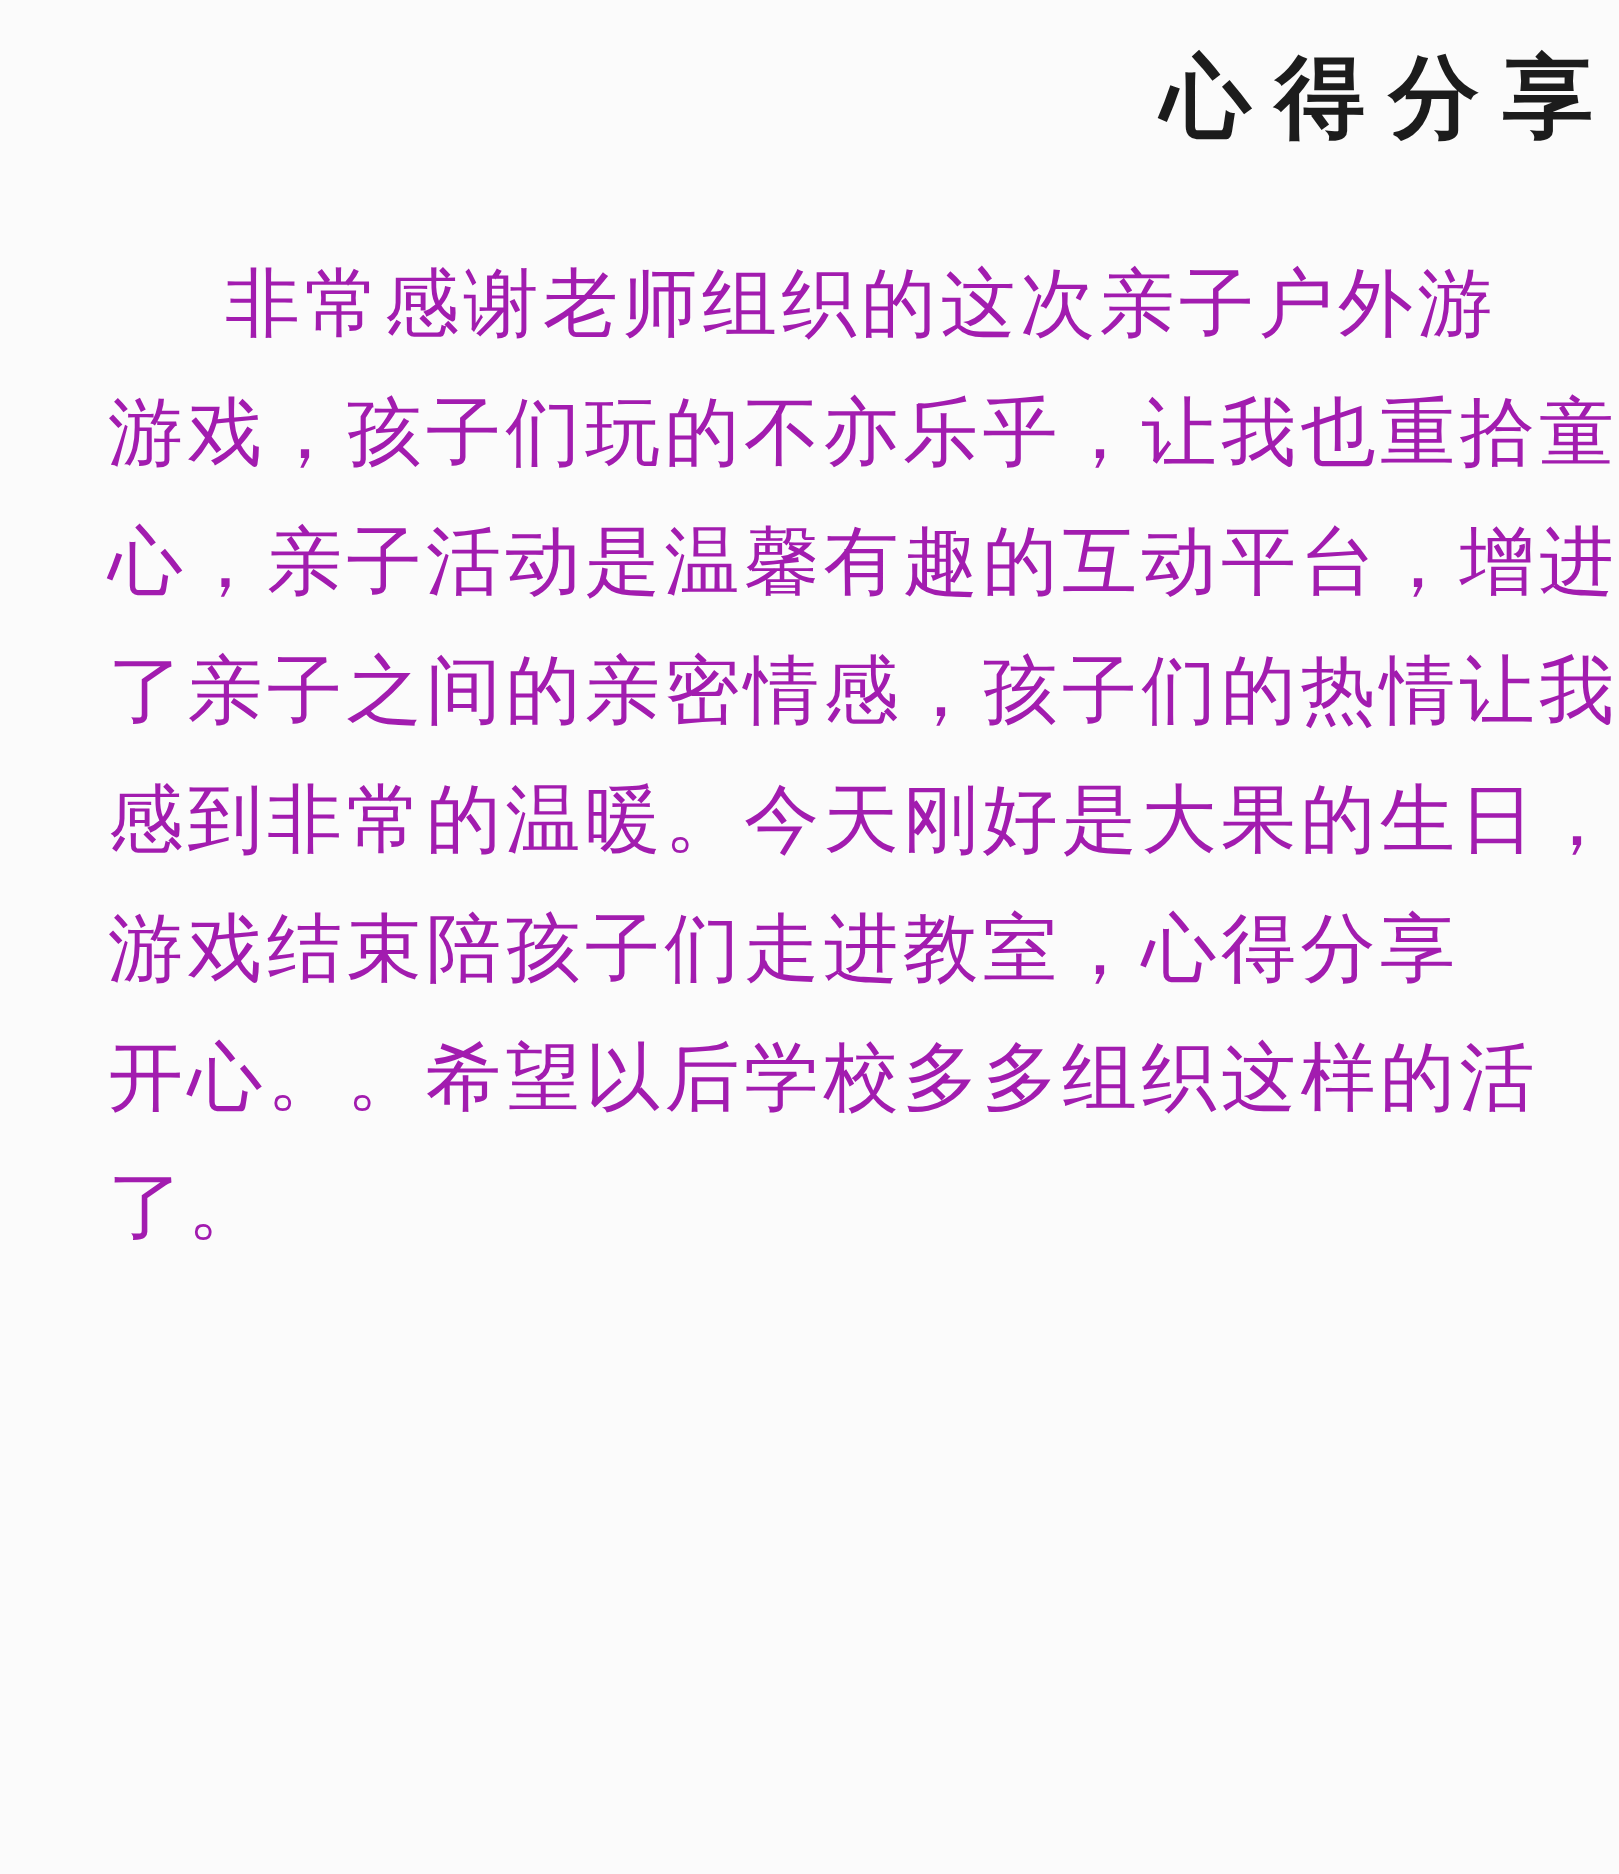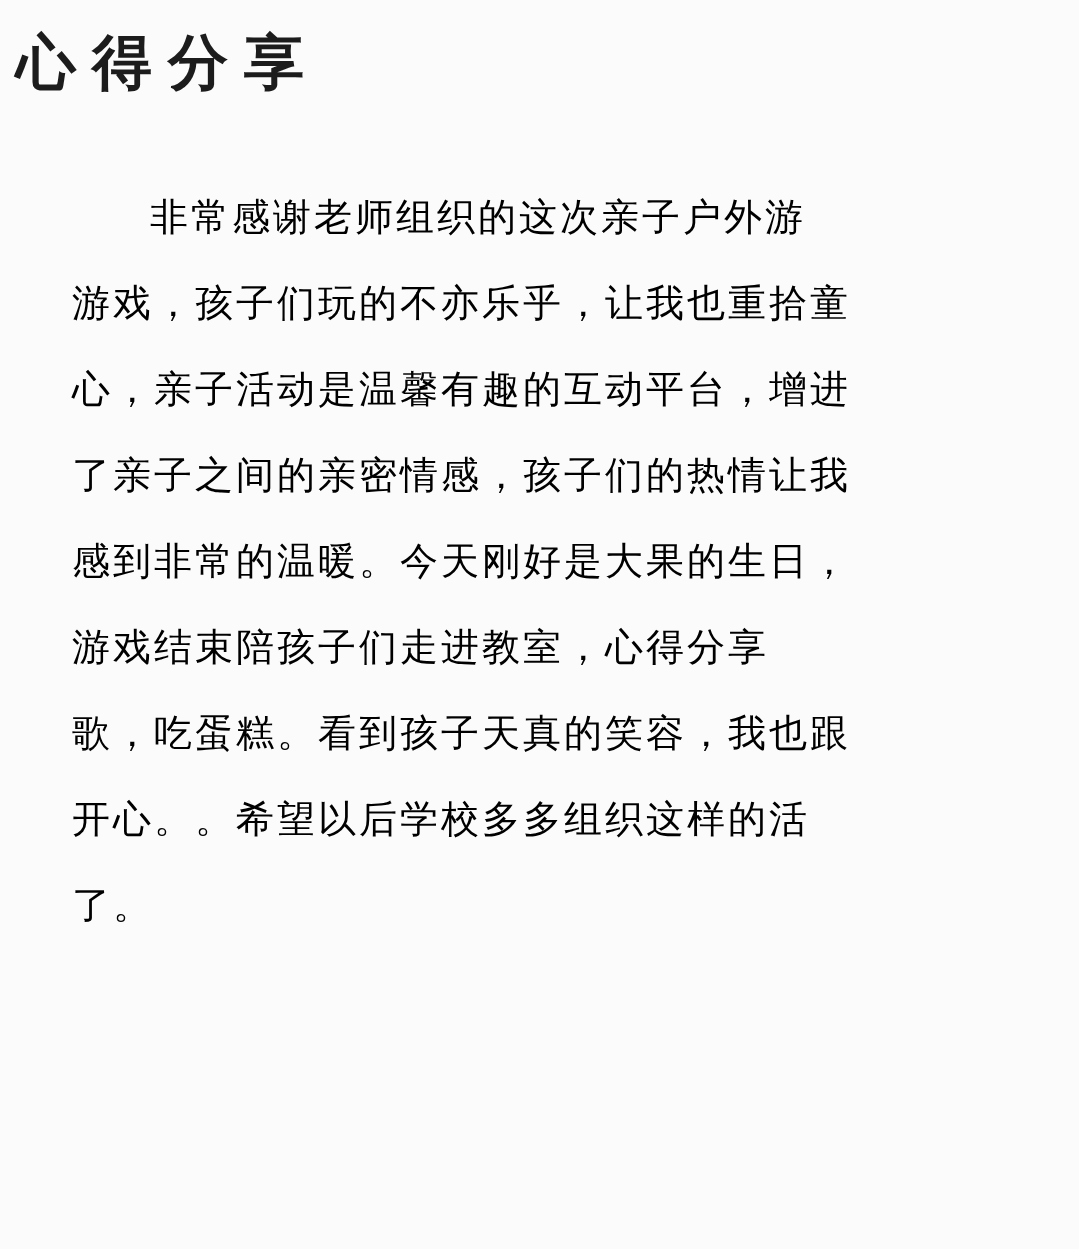--- a/index.html
+++ b/index.html
@@ -13,58 +13,57 @@
     overflow: hidden;
     font-family: "DejaVu Sans", sans-serif;
   }
   .page {
     position: relative;
     width: 1079px;
     height: 1249px;
     color: #1c1c1c;
   }
   .title {
-    margin: 16px;
-    padding-top: 6px;
-    text-align: left;
+    margin: 1px;
+    padding-top: 24px;
+    text-align: right;
     font-size: 60px;
     font-weight: 600;
     letter-spacing: 16px;
     line-height: 80px;
     color: #1c1c1c;
     white-space: nowrap;
   }
   .note-body {
     position: absolute;
     top: 158px;
     left: 72px;
     right: 78px;
   }
   .text-line {
-    font-size: 38px;
+    font-size: 50px;
     font-weight: 500;
     line-height: 86px;
     height: 86px;
     letter-spacing: 3px;
     white-space: nowrap;
-    color: #000000;
+    color: #a21caf;
   }
   .text-line.indent {
     text-indent: 78px;
   }
 </style>
 </head>
 <body style="background: rgb(251, 251, 251);">
 
 <div class="page" style="color: rgb(28, 28, 28);">
   <h1 class="title">心得分享</h1>
   <div class="note-body">
     <div class="text-line indent">非常感谢老师组织的这次亲子户外游</div>
     <div class="text-line">游戏，孩子们玩的不亦乐乎，让我也重拾童</div>
     <div class="text-line">心，亲子活动是温馨有趣的互动平台，增进</div>
     <div class="text-line">了亲子之间的亲密情感，孩子们的热情让我</div>
     <div class="text-line">感到非常的温暖。今天刚好是大果的生日，</div>
     <div class="text-line">游戏结束陪孩子们走进教室，心得分享</div>
-    <div class="text-line">歌，吃蛋糕。看到孩子天真的笑容，我也跟</div>
     <div class="text-line">开心。。希望以后学校多多组织这样的活</div>
     <div class="text-line">了。</div>
   </div>
 </div>
 
 </body></html>

